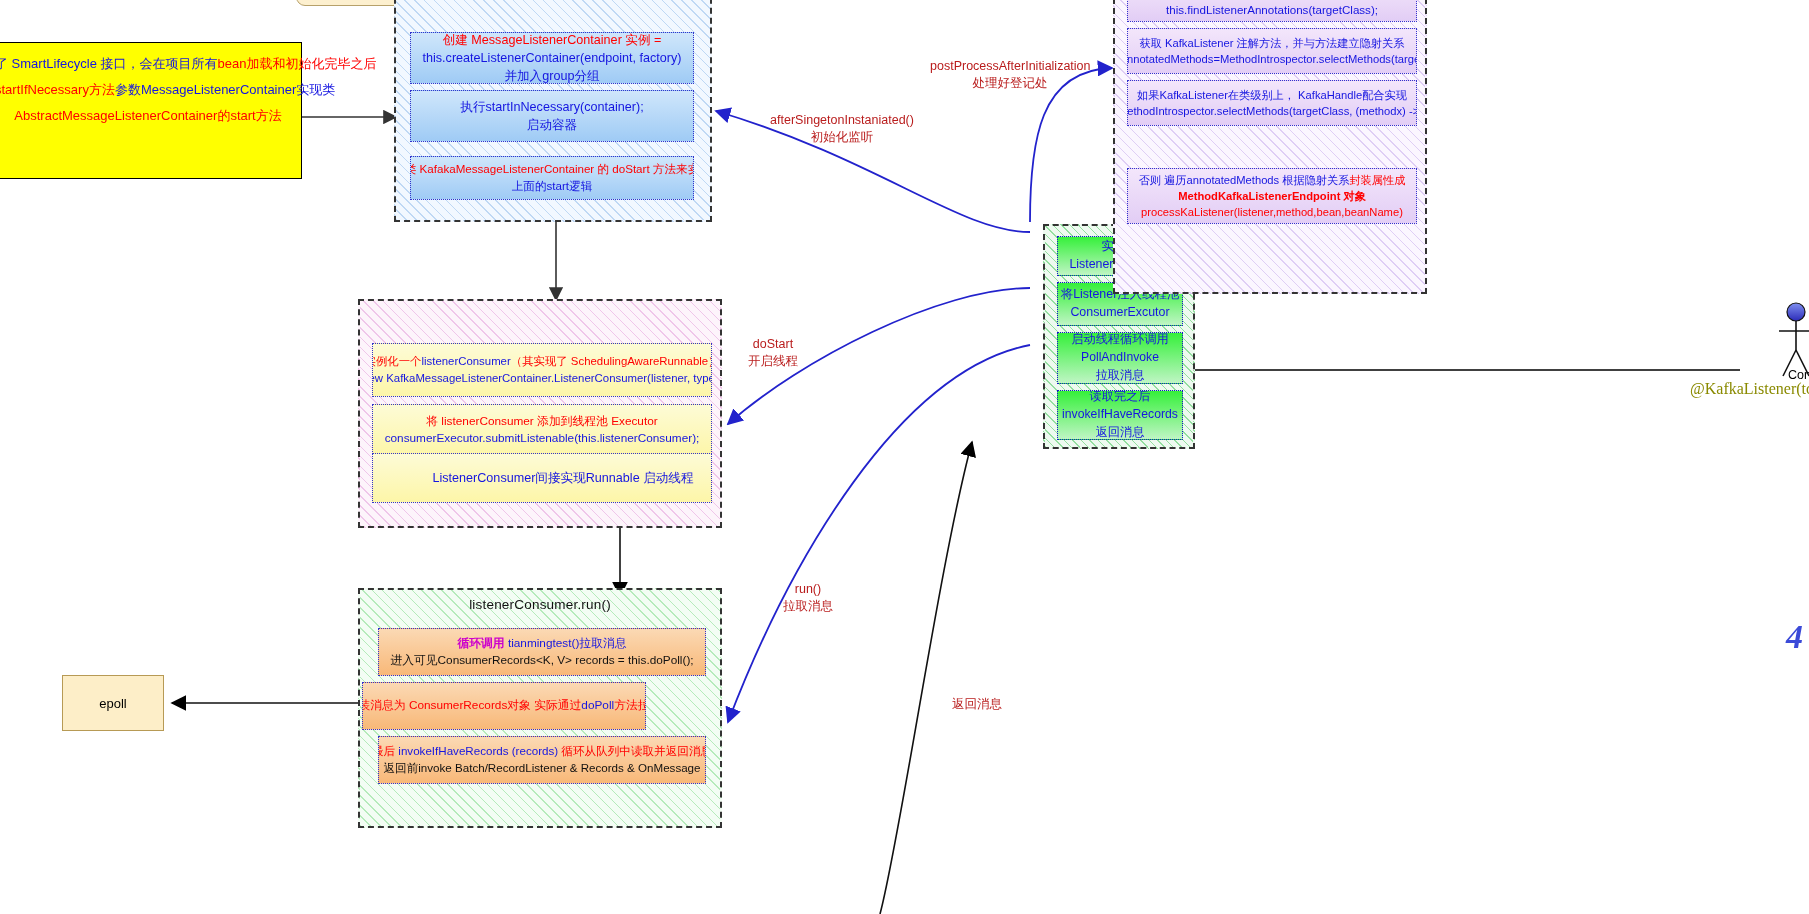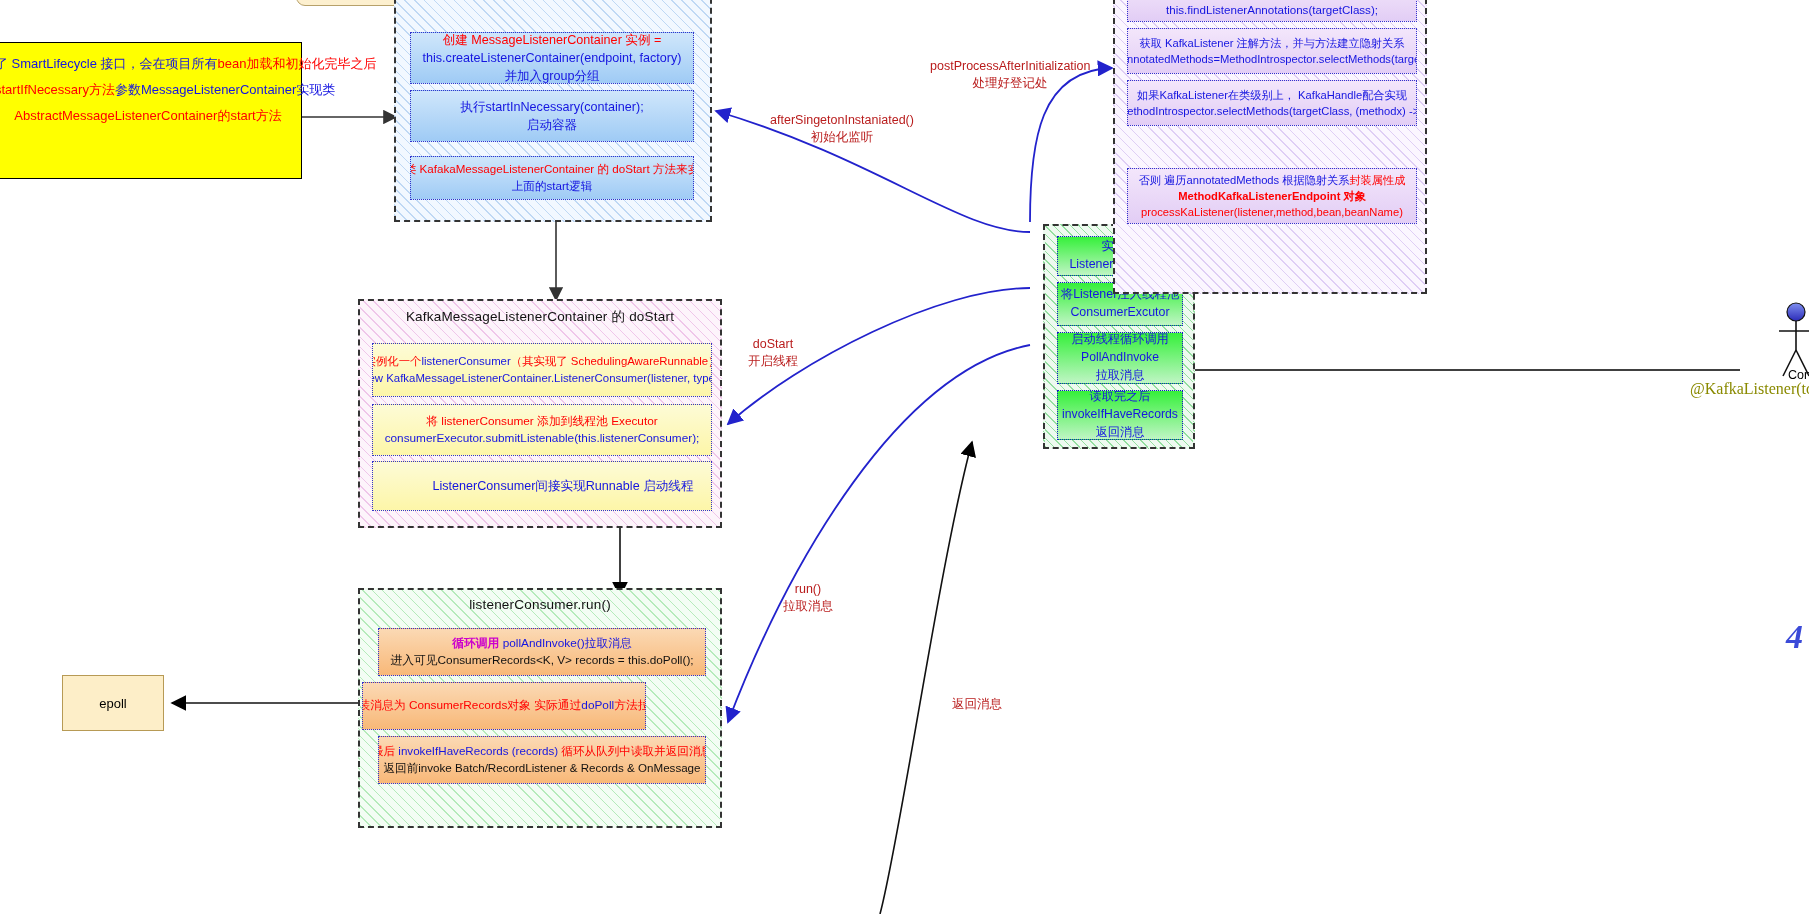--- a/index.html
+++ b/index.html
@@ -228,44 +228,43 @@
       <div>启动容器</div>
     </div>
     <div class="abs step step-blue" style="left:14px; top:176px; width:284px; height:44px; font-size:11.6px;">
       <div><span class="r"></span>
         <span class="r">子类 KafakaMessageListenerContainer 的 doStart 方法来实现</span></div>
       <div>上面的start逻辑</div>
     </div>
   </div>
 
   <div class="abs group hatch-pink" style="left:358px; top:299px; width:364px; height:229px;">
-    <div class="group-title">KafkaMessageListenerContainer 的 doStart</div>
 
     <div class="abs step step-yellow" style="left:12px; top:42px; width:340px; height:54px; font-size:11.4px;">
       <div>
         <span class="r">实例化一个</span><span class="b">listenerConsumer</span><span class="r">（其实现了 SchedulingAwareRunnable）</span>
       </div>
       <div>new KafkaMessageListenerContainer.ListenerConsumer(listener, type);</div>
     </div>
 
     <div class="abs step step-yellow" style="left:12px; top:103px; width:340px; height:52px; font-size:11.8px;">
       <div class="r">将 listenerConsumer 添加到线程池 Executor</div>
       <div>consumerExecutor.submitListenable(this.listenerConsumer);</div>
     </div>
 
-    <div class="abs step step-yellow" style="left:12px; top:160px; width:340px; height:50px;padding-left:48px;">
+    <div class="abs step step-yellow" style="left:12px; top:152px; width:340px; height:50px;padding-left:48px;">
       <div>ListenerConsumer间接实现Runnable 启动线程</div>
     </div>
   </div>
 
   <div class="abs group hatch-green" style="left:358px; top:588px; width:364px; height:240px;">
     <div class="group-title">listenerConsumer.run()</div>
 
     <div class="abs step step-orange" style="left:18px; top:38px; width:328px; height:48px; font-size:11.8px;">
-      <div><span class="bold m">循环调用 </span><span>pollAndInvoke()拉取消息</span></div>
+      <div><span class="bold m">循环调用 </span><span>tianmingtest()拉取消息</span></div>
       <div style="color:#111;">进入可见ConsumerRecords&lt;K, V&gt; records = this.doPoll();</div>
     </div>
 
     <div class="abs step step-orange" style="left:2px; top:92px; width:284px; height:48px; font-size:11.8px;">
       <div>
         <span class="r">封装消息为 ConsumerRecords对象 实际通过</span><span class="b">doPoll</span><span class="r">方法拉取</span>
       </div>
     </div>
 
     <div class="abs step step-orange" style="left:18px; top:146px; width:328px; height:48px; font-size:11.6px;">

